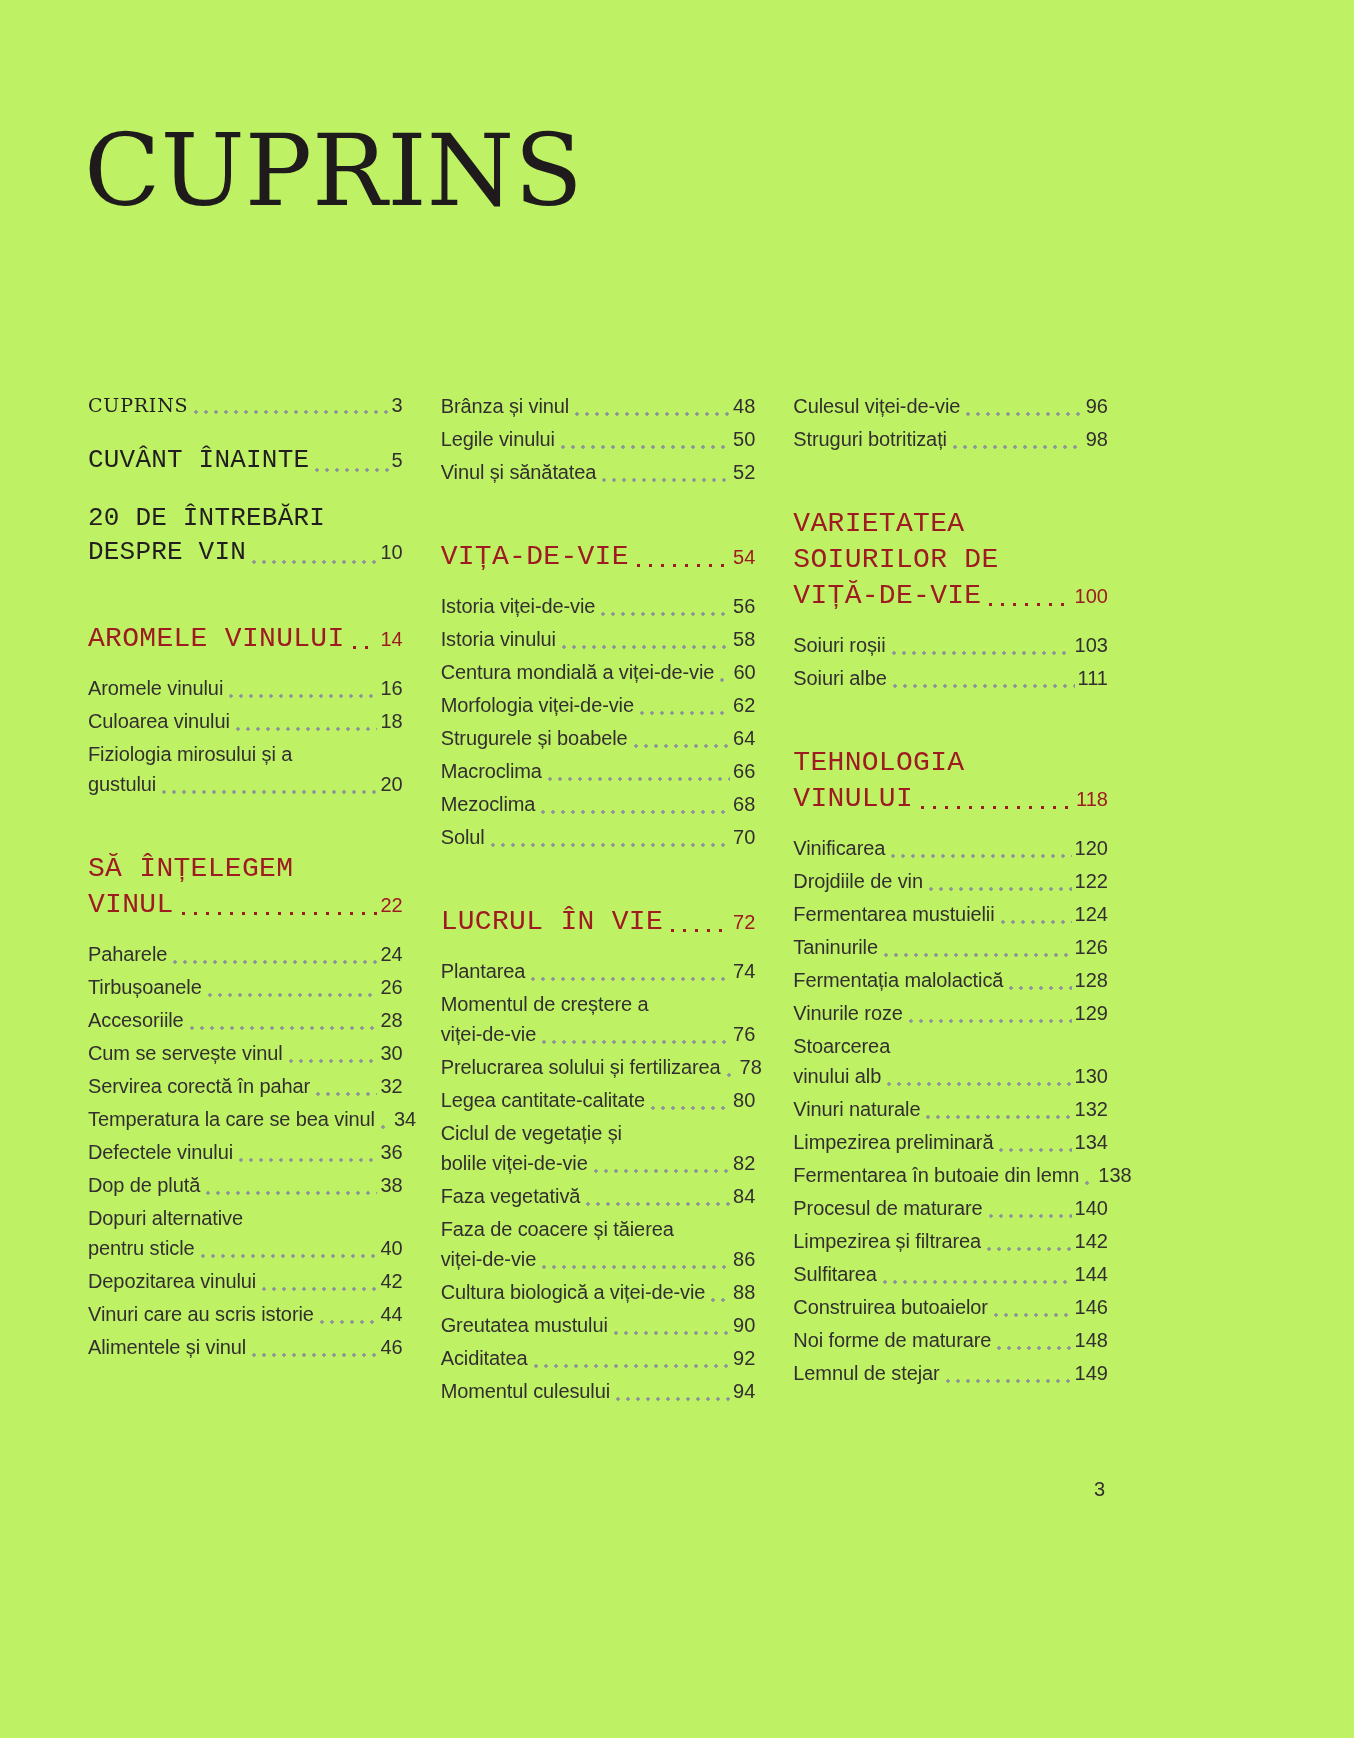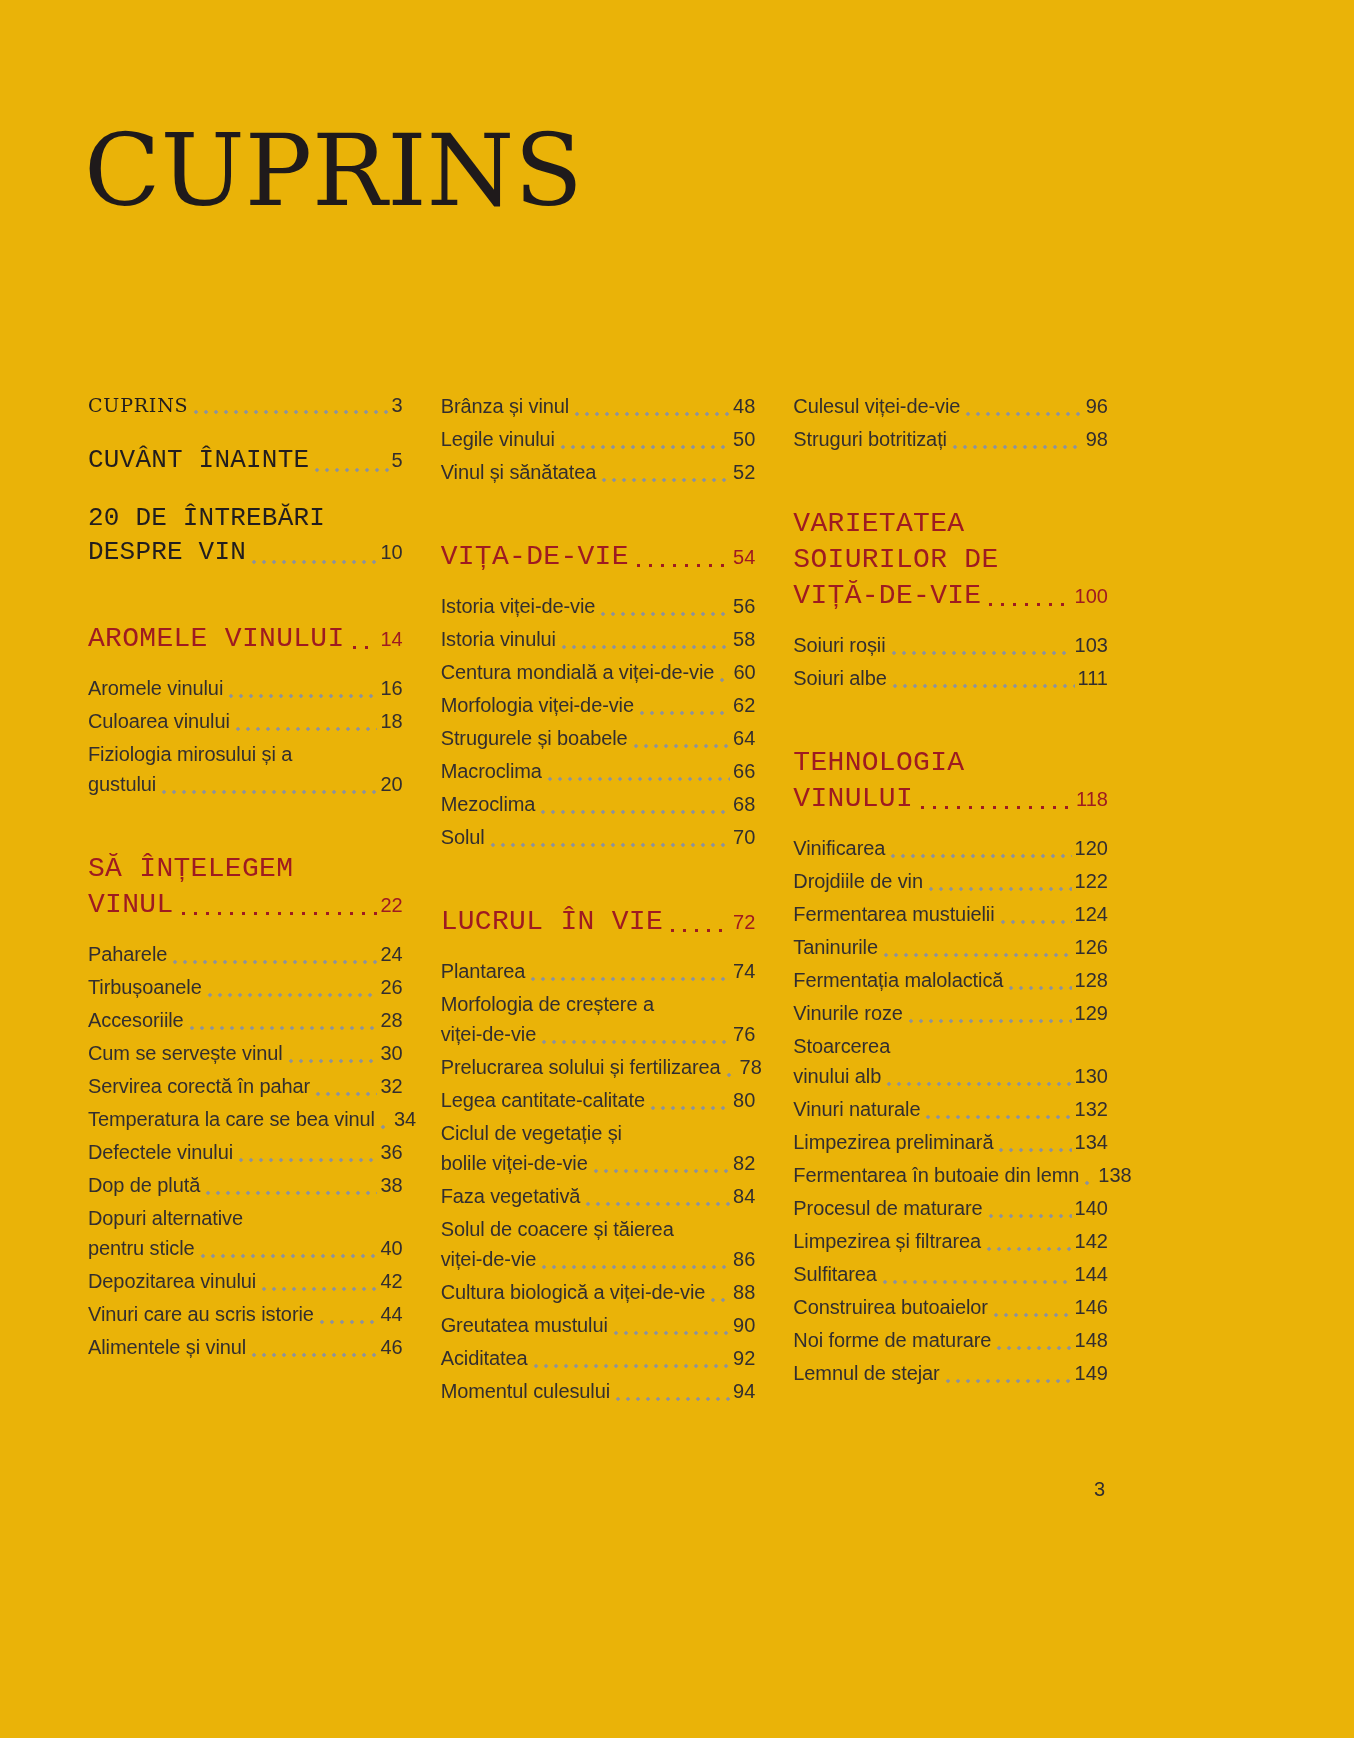--- a/index.html
+++ b/index.html
@@ -1,20 +1,20 @@
 <!DOCTYPE html>
 <html><head>
 <meta charset="utf-8">
 <style>
   html,body{margin:0;padding:0;background:#ffffff;}
   .page{
     position:relative;
     width:1354px;
     height:1738px;
-    background:#eab308;
+    background:#bef264;
     overflow:hidden;
     font-family:"Liberation Sans", sans-serif;
   }
   
   .big-title{
     margin:118px 0 0 84px;
     font-family:"DejaVu Serif", serif;
     font-size:100px;
     line-height:1.05;
     font-weight:normal;
@@ -360,21 +360,21 @@
           </div>
         </div>
         <div class="item entry">
           <div class="row">
             <span class="label">Plantarea</span>
             <span class="dots"></span>
             <span class="num">74</span>
           </div>
         </div>
         <div class="item entry">
-          <div class="line">Morfologia de creștere a</div>
+          <div class="line">Momentul de creștere a</div>
           <div class="row">
             <span class="label">viței-de-vie</span>
             <span class="dots"></span>
             <span class="num">76</span>
           </div>
         </div>
         <div class="item entry">
           <div class="row">
             <span class="label">Prelucrarea solului și fertilizarea</span>
             <span class="dots"></span>
@@ -397,21 +397,21 @@
           </div>
         </div>
         <div class="item entry">
           <div class="row">
             <span class="label">Faza vegetativă</span>
             <span class="dots"></span>
             <span class="num">84</span>
           </div>
         </div>
         <div class="item entry">
-          <div class="line">Solul de coacere și tăierea</div>
+          <div class="line">Faza de coacere și tăierea</div>
           <div class="row">
             <span class="label">viței-de-vie</span>
             <span class="dots"></span>
             <span class="num">86</span>
           </div>
         </div>
         <div class="item entry">
           <div class="row">
             <span class="label">Cultura biologică a viței-de-vie</span>
             <span class="dots"></span>

